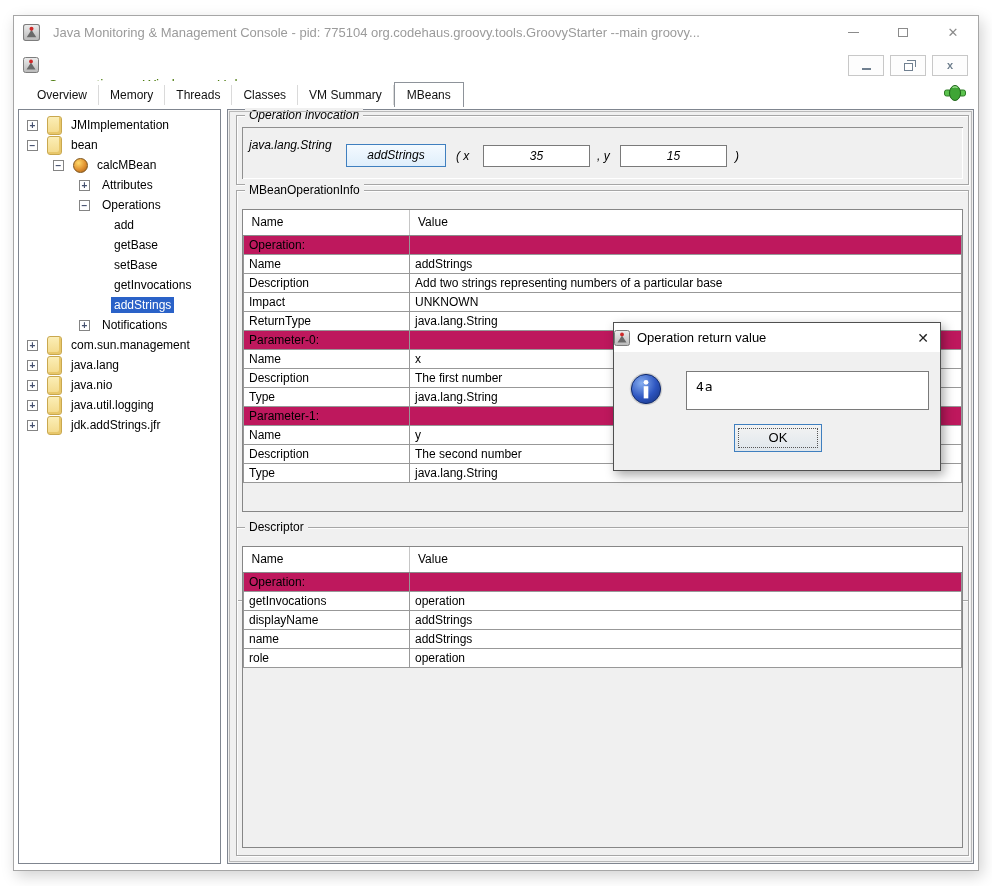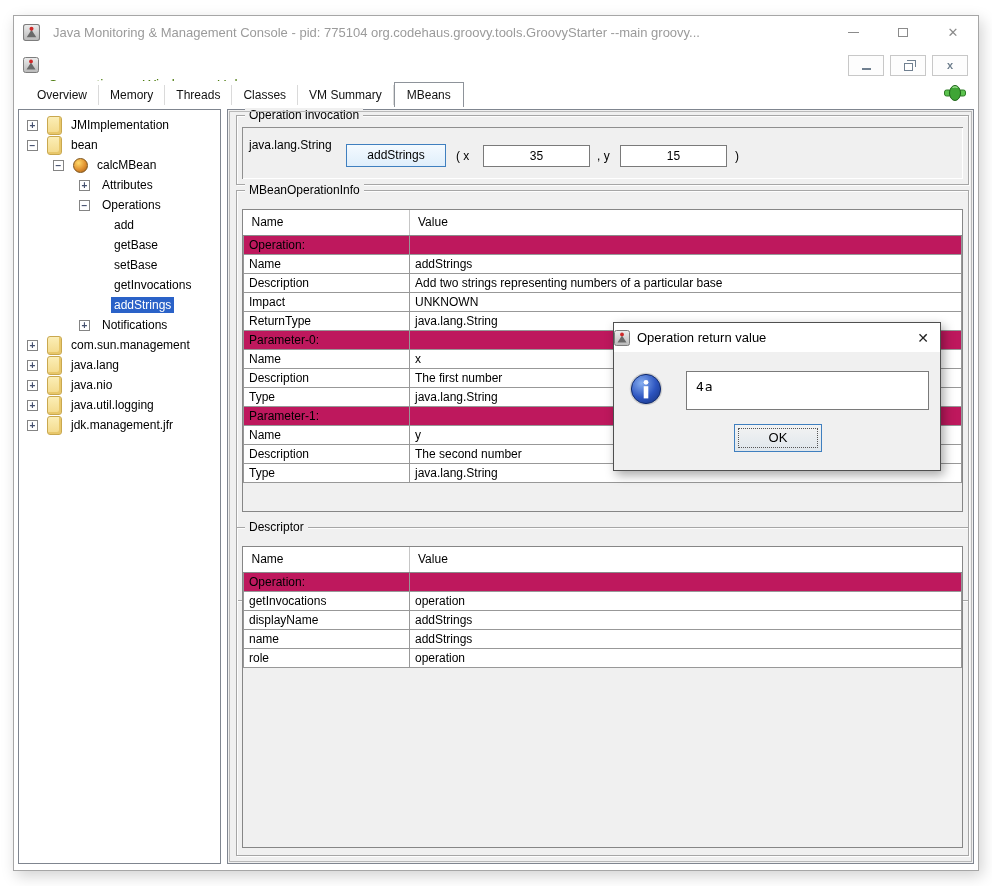--- a/index.html
+++ b/index.html
@@ -62,21 +62,21 @@
   .right-panel { position:absolute; left:213px; right:4px; top:1px; bottom:2px;
                  border:1px solid #7f858f; background:#f0f0f0; }
   .right-panel::after { content:""; position:absolute; left:1px; top:1px; right:1px; bottom:1px;
                         border:1px solid #b9b9b9; pointer-events:none; }
 
   
   .groupbox { position:absolute; left:8px; width:733px; border:1px solid #a6a6a6;
               box-shadow:1px 1px 0 #fdfdfd, inset 1px 1px 0 #fdfdfd; }
   .group-label { position:absolute; top:-8px; left:8px; background:#f0f0f0; padding:0 4px;
                  font-size:12px; color:#000; line-height:14px; }
-  #group-invocation { top:5px;  height:70px; }
+  #group-invocation { top:5px;  height:70px;font-style:italic; }
   #group-opinfo     { top:80px; height:411px; }
   #group-descriptor { top:417px; height:329px; }
 
   
   .bevel { position:absolute; left:5px; right:5px; top:11px; bottom:5px; background:#f0f0f0;
            box-shadow:inset 1px 1px 0 #8f8f8f, inset -1px -1px 0 #ffffff; }
   .inv-label { position:absolute; left:7px; top:11px; font-size:12px; }
   .op-button { position:absolute; left:104px; top:17px; width:100px; height:23px;
                background:linear-gradient(180deg,#f4faff,#dfeefb); border:1px solid #3f7fbf;
                font-size:12px; font-family:"Liberation Sans",sans-serif; text-align:center; line-height:21px; }
@@ -260,21 +260,21 @@
           <span class="tree-label">java.nio</span>
         </div>
         <div class="tree-row" style="padding-left: 8px;">
           <span class="expander">+</span>
           <span class="icon-folder"></span>
           <span class="tree-label">java.util.logging</span>
         </div>
         <div class="tree-row" style="padding-left: 8px;">
           <span class="expander">+</span>
           <span class="icon-folder"></span>
-          <span class="tree-label">jdk.management.jfr</span>
+          <span class="tree-label">jdk.addStrings.jfr</span>
         </div>
       </div>
 
     <div class="right-panel">
 
       <div class="groupbox" id="group-invocation">
         <div class="group-label">Operation invocation</div>
         <div class="bevel">
           <div class="inv-label">java.lang.String</div>
           <div class="op-button">addStrings</div>

